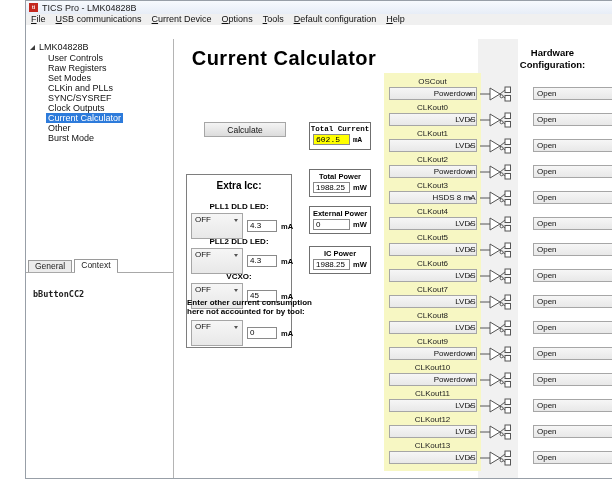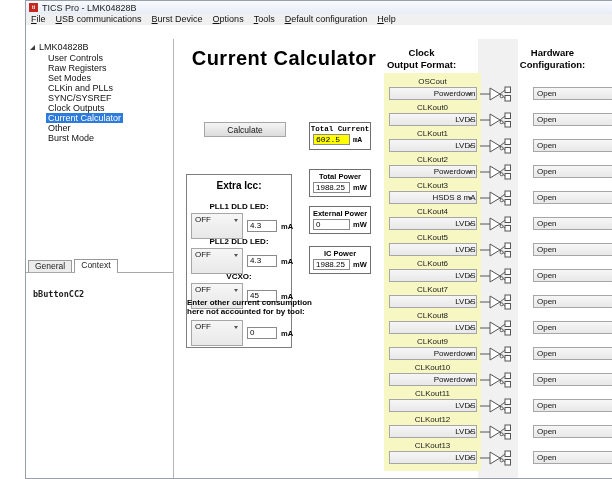--- a/index.html
+++ b/index.html
@@ -109,21 +109,21 @@
 <div class="window">
 
   <div class="titlebar">
     <span class="app-icon">ti</span>
     <span>TICS Pro - LMK04828B</span>
   </div>
 
   <div class="menubar" id="menubar">
       <span class="menu-item">File</span>
       <span class="menu-item">USB communications</span>
-      <span class="menu-item">Burst Device</span>
+      <span class="menu-item">Current Device</span>
       <span class="menu-item">Options</span>
       <span class="menu-item">Tools</span>
       <span class="menu-item">Default configuration</span>
       <span class="menu-item">Help</span>
     </div>
 
 
   <div class="sidebar">
     <div class="tree" id="tree">
       <div class="tree-root">
@@ -210,24 +210,20 @@
         </div>
         <div class="extra-label" style="top: 123px;">Enter other current consumption</div>
         <div class="extra-label" style="top: 132px;">here not accounted for by tool:</div>
         <div class="extra-row" style="top: 145px;">
           <div class="dd">OFF</div>
           <div class="extra-input">0</div>
           <span class="extra-unit">mA</span>
         </div>
       </div>
 
-    <div class="clock-header">
-      <div>Clock</div>
-      <div>Output Format:</div>
-    </div>
     <div class="clock-panel" id="clock-panel">
         <div class="clock-row">
           <div class="clock-row-label">OSCout</div>
           <div class="dd">Powerdown</div>
         </div>
         <div class="clock-row">
           <div class="clock-row-label">CLKout0</div>
           <div class="dd">LVDS</div>
         </div>
         <div class="clock-row">

